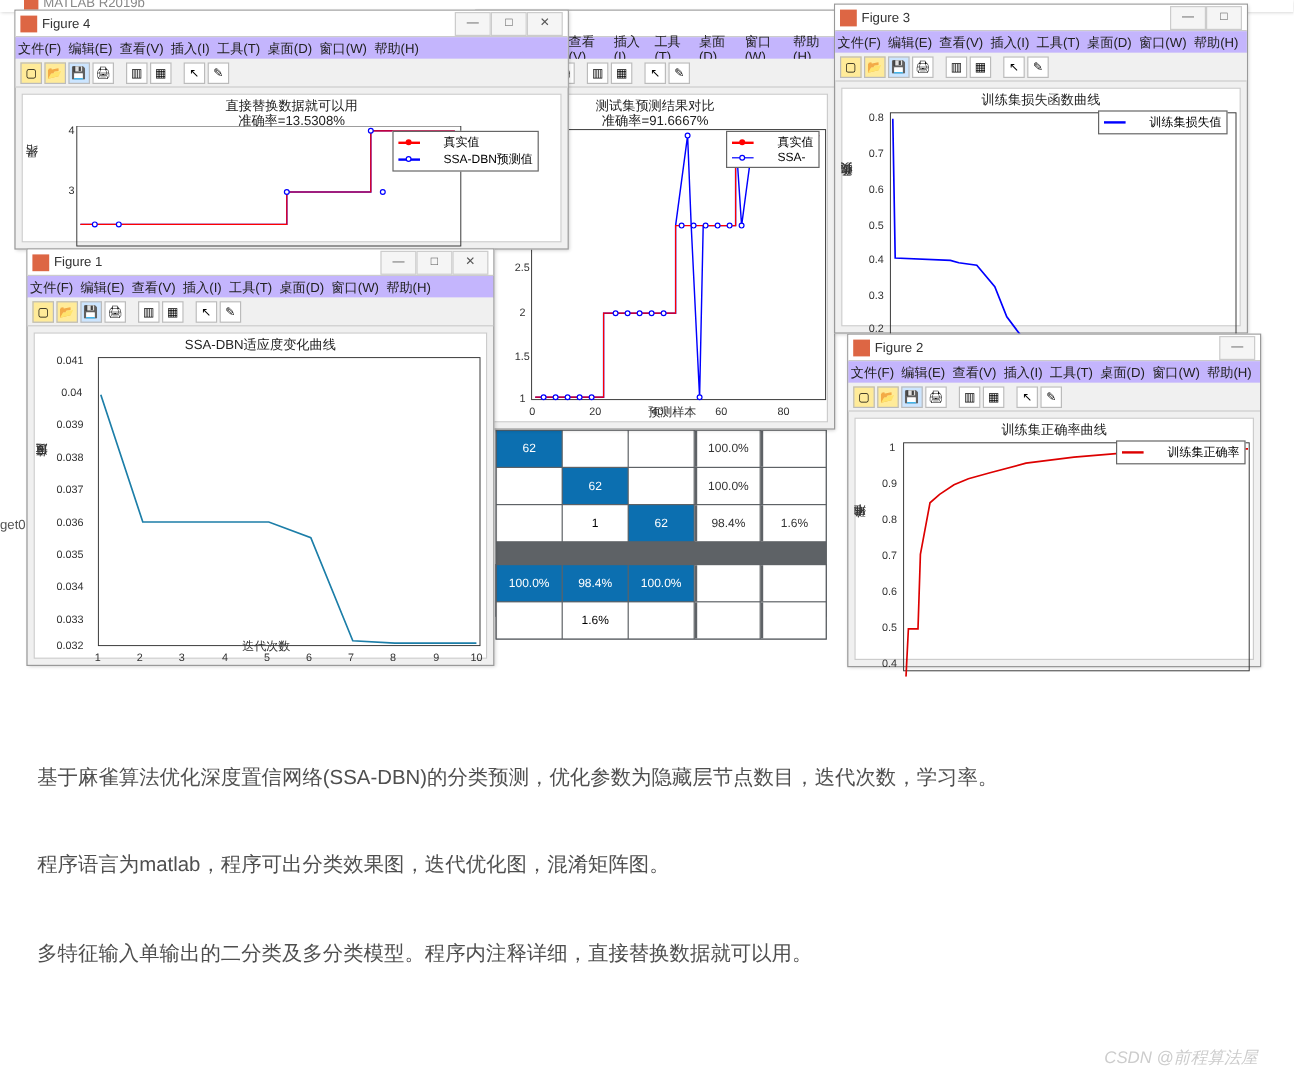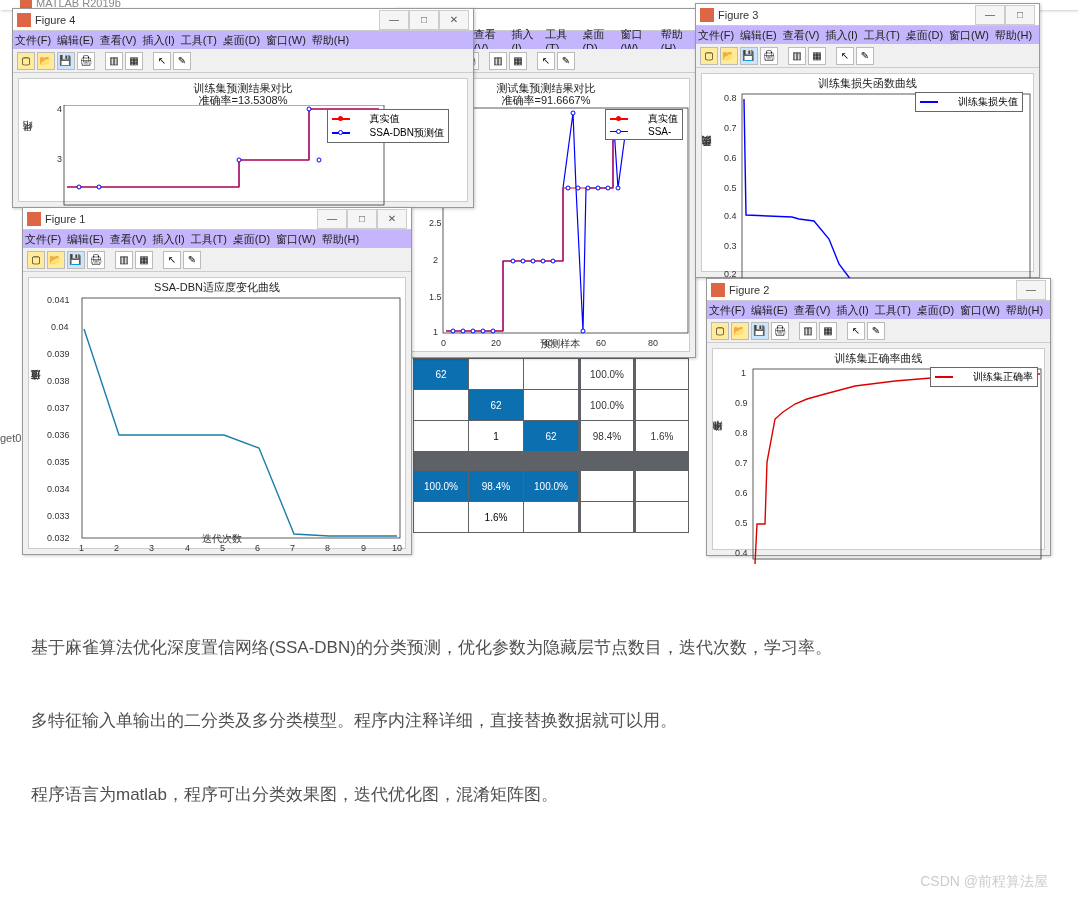--- a/index.html
+++ b/index.html
@@ -11,21 +11,21 @@
   .winbtn { width: 30px; height: 20px; background: #f5f5f5; border: 1px solid #ccc; font-size: 10px; text-align: center; line-height: 18px; color: #555; }
   .menubar { height: 18px; background: #c4b5fd; display: flex; padding: 0 2px; font-size: 11px; color: #222; align-items: center; gap: 6px; }
   .menubar span { cursor: default; }
   .toolbar { height: 24px; background: #f0f0f0; display: flex; padding: 2px 4px; gap: 2px; align-items: center; border-bottom: 1px solid #ccc; }
   .tbtn { width: 18px; height: 18px; border: 1px solid #bbb; background: #fff; display: flex; align-items: center; justify-content: center; font-size: 10px; }
   .tbtn.y { background: #ffeb99; }
   .tbtn.b { background: #cce5ff; }
   .plotarea { background: #fff; margin: 5px; border: 1px solid #ccc; position: relative; flex: 1; }
   .figwin-inner { display: flex; flex-direction: column; height: calc(100% - 22px); }
   .desc-text { position: absolute; font-size: 17px; color: #4f4f4f; line-height: 2.9; }
-  .watermark { position: absolute; color: #ccc; font-size: 14px; }
+  .watermark { position: absolute; color: #ccc; font-size: 14px; font-style: italic; }
   .chart-title { position: absolute; font-size: 11px; color: #222; text-align: center; width: 100%; }
   .legend { position: absolute; border: 1px solid #666; background: #fff; font-size: 10px; padding: 2px 4px; }
   .legend-item { display: flex; align-items: center; gap: 20px; }
   .legend-line { width: 18px; height: 1.5px; position: relative; }
   .legend-mark { position: absolute; width: 5px; height: 5px; border-radius: 50%; left: 6px; top: -2px; }
   .ylab { position: absolute; font-size: 10px; color: #333; writing-mode: vertical-rl; transform: rotate(180deg); }
   .xlab { position: absolute; font-size: 10px; color: #333; }
   .confusion { position: absolute; display: grid; grid-template-columns: repeat(5, 54px); grid-template-rows: repeat(5, 30px); gap: 1px; background: #5e6266; border: 1px solid #5e6266; }
   .cell { background: #fff; display: flex; align-items: center; justify-content: center; font-size: 10px; }
   .cell.diag { background: #0c6fb0; color: #fff; }
@@ -69,21 +69,21 @@
       <span class="tbtn b">💾</span>
       <span class="tbtn">🖨</span>
       <span style="width:6px"></span>
       <span class="tbtn">▥</span>
       <span class="tbtn">▦</span>
       <span style="width:6px"></span>
       <span class="tbtn">↖</span>
       <span class="tbtn">✎</span>
     </div>
     <div class="plotarea">
-      <div class="chart-title" style="top:2px;">训练集预测结果对比</div>
+      <div class="chart-title" style="top:2px;">直接替换数据就可以用</div>
       <div class="chart-title" style="top:14px;">准确率=13.5308%</div>
       <span class="ylab" style="left:2px;top:60px;">结果</span>
       <svg width="360" height="120" viewBox="0 0 360 120" style="position:absolute;top:26px;left:10px;">
         <rect x="35" y="0" width="320" height="100" class="axis"></rect>
         <text x="28" y="7">4</text>
           <text x="28" y="57">3</text>
 
         <polyline points="38,82 210,82 210,55 280,55 280,4 350,4" stroke="#00f" stroke-width="1.2" fill="none"></polyline>
 
         <polyline points="38,82 210,82 210,55 280,55 280,4 350,4" stroke="#f00" stroke-width="1" fill="none"></polyline>
@@ -409,17 +409,17 @@
           </div>
       </div>
     </div>
   </div>
 </div>
 
 <div style="position:absolute;left:0px;top:432px;font-size:11px;color:#555;background:#fff;">get0</div>
 
 <div class="desc-text" style="left:31px;top:623px;width:1030px;">
   <p>基于麻雀算法优化深度置信网络(SSA-DBN)的分类预测，优化参数为隐藏层节点数目，迭代次数，学习率。</p>
+  <p style="margin-top:24px;">程序语言为matlab，程序可出分类效果图，迭代优化图，混淆矩阵图。</p>
   <p style="margin-top:24px;">多特征输入单输出的二分类及多分类模型。程序内注释详细，直接替换数据就可以用。</p>
-  <p style="margin-top:24px;">程序语言为matlab，程序可出分类效果图，迭代优化图，混淆矩阵图。</p>
 </div>
 
 <div class="watermark" style="right:30px;bottom:12px;">CSDN @前程算法屋</div>
 
 </body></html>

